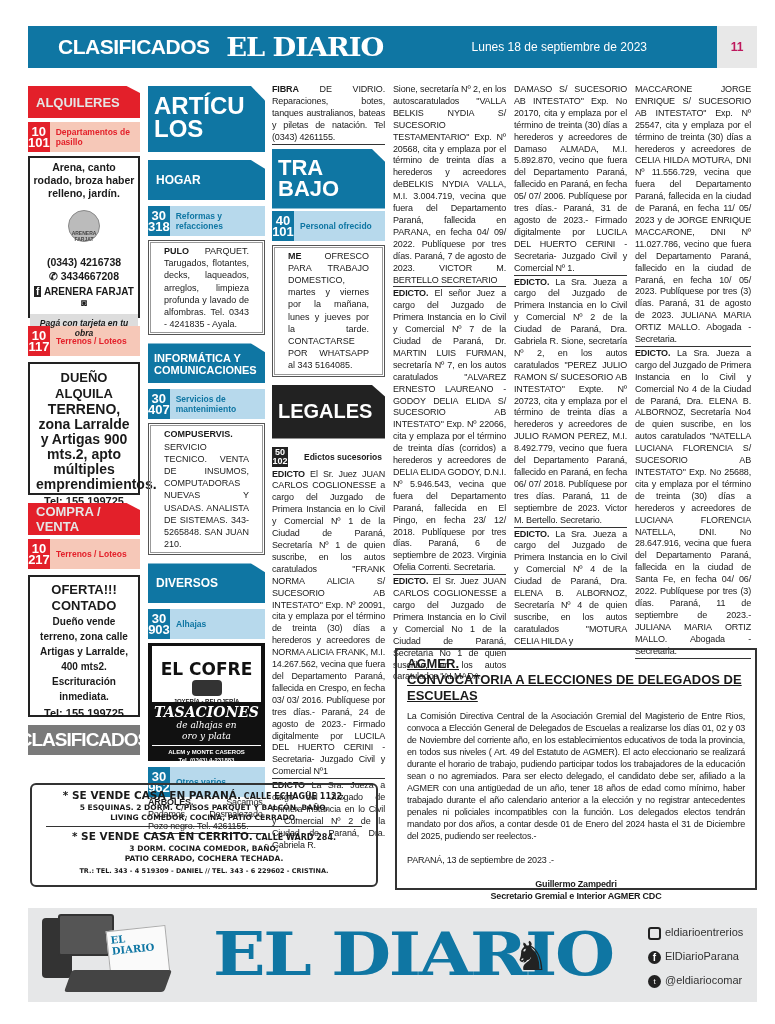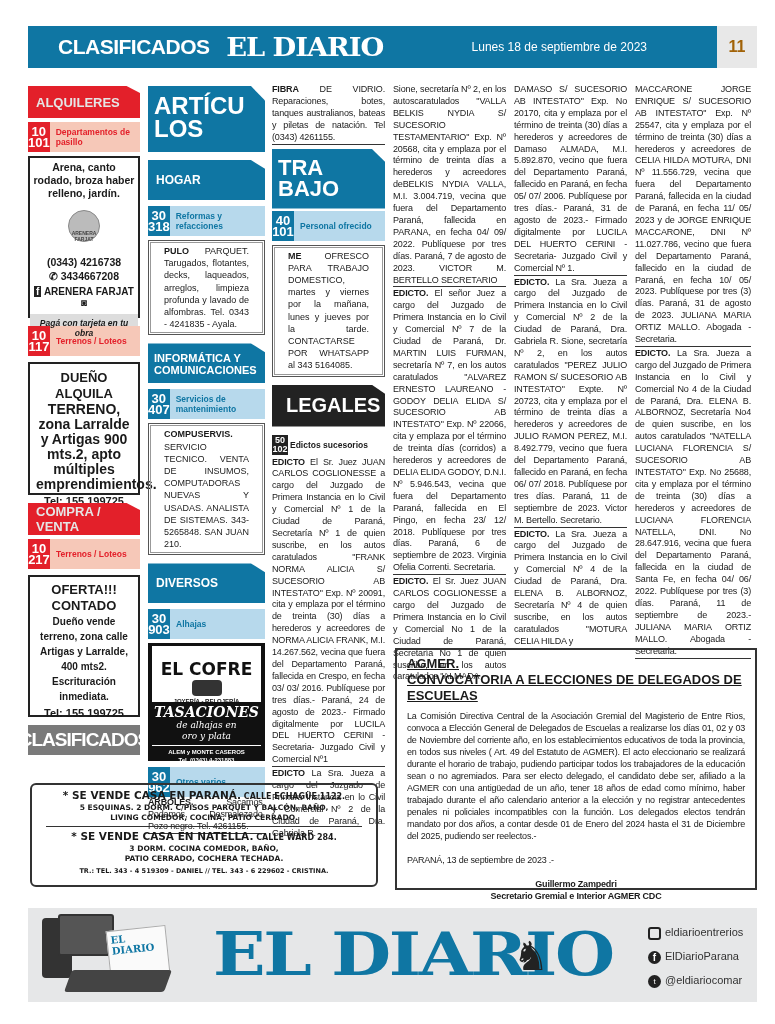--- a/index.html
+++ b/index.html
@@ -1,21 +1,21 @@
 <!DOCTYPE html>
 <html><head>
 <meta charset="utf-8">
 <style>
 *{box-sizing:border-box;margin:0;padding:0}
 body{width:775px;height:1024px;background:#fff;position:relative;font-family:"Liberation Sans",sans-serif;color:#1a1a1a;overflow:hidden}
 .header{position:absolute;left:28px;top:26px;width:729px;height:42px;background:#0f76a3;display:flex;align-items:center}
 .header .sec{color:#fff;font-weight:bold;font-size:21px;margin-left:30px;letter-spacing:-0.5px;font-family:"Liberation Sans",sans-serif}
 .header .logo{color:#fff;font-weight:bold;font-size:26px;margin-left:20px;font-family:"DejaVu Serif",serif;letter-spacing:-1px;transform:scaleX(1.05)}
 .header .date{color:#fff;font-size:12px;margin-left:auto;margin-right:110px}
-.header .pg{position:absolute;right:0;top:0;width:40px;height:42px;background:#e8e8e8;color:#a16207;font-weight:bold;font-size:16px;display:flex;align-items:center;justify-content:center}
+.header .pg{position:absolute;right:0;top:0;width:40px;height:42px;background:#e8e8e8;color:#be185d;font-weight:bold;font-size:12px;display:flex;align-items:center;justify-content:center}
 .col{position:absolute;top:86px}
 .redcat{background:#e3202a;color:#e5e5e5;font-weight:bold;font-size:13px;padding:0 0 0 8px;height:32px;display:flex;align-items:center;clip-path:polygon(0 0,88% 0,100% 22%,100% 100%,0 100%)}
 .bluecat{background:#0f76a3;color:#fff;font-weight:bold;clip-path:polygon(0 0,88% 0,100% 22%,100% 100%,0 100%)}
 .blackcat{background:#222;color:#fff;font-weight:bold;clip-path:polygon(0 0,88% 0,100% 22%,100% 100%,0 100%)}
 .sub{display:flex;align-items:center;height:30px}
 .sub .num{font-weight:bold;font-size:13px;line-height:11px;color:#ffffff;width:22px;height:30px;display:flex;flex-direction:column;justify-content:center;align-items:center}
 .sub .lbl{font-size:8.5px;font-weight:bold;padding-left:6px;line-height:10px}
 .sub.red{background:#f6c8b8}.sub.red .num{background:#e3202a}.sub.red .lbl{color:#e3202a}
 .sub.blue{background:#b7d9ec}.sub.blue .num{background:#0f76a3}.sub.blue .lbl{color:#0f76a3}
 .adbox{border:2px solid #222;text-align:center;font-family:"Liberation Sans Narrow","Liberation Sans",sans-serif}
@@ -145,27 +145,27 @@
   <div class="txt sep"><b>FIBRA</b><span> DE VIDRIO. Reparaciones, botes, tanques australianos, bateas y piletas de natación. Tel (0343) 4261155.</span></div>
   <div class="bluecat" style="margin-top:4px;height:60px;font-size:22px;line-height:21px;padding:8px 0 0 6px">TRA BAJO</div>
   <div class="sub blue" style="margin-top:2px">
     <div class="num">
         <span>40</span>
         <span>101</span>
       </div>
     <div class="lbl">Personal ofrecido</div>
   </div>
   <div class="cls" style="margin-top:4px"><b>ME</b><span> OFRESCO PARA TRABAJO DOMESTICO, martes y viernes por la mañana, lunes y jueves por la tarde. CONTACTARSE POR WHATSAPP al 343 5164085.</span></div>
-  <div class="blackcat" style="margin-top:8px;height:42px;font-size:20px;display:flex;align-items:center;padding-left:14px">LEGALES</div>
+  <div class="blackcat" style="margin-top:8px;height:54px;font-size:20px;display:flex;align-items:center;padding-left:6px">LEGALES</div>
   <div style="display:flex;align-items:center;margin-top:8px">
     <div style="background:#222;color:#fff;font-weight:bold;font-size:9px;line-height:9px;width:16px;height:20px;display:flex;flex-direction:column;align-items:center;justify-content:center">
         <span>50</span>
         <span>102</span>
       </div>
-    <div style="font-size:8.5px;font-weight:bold;padding-left:2px">Edictos sucesorios</div>
+    <div style="font-size:8.5px;font-weight:bold;padding-left:16px">Edictos sucesorios</div>
   </div>
   <div class="txt sep" style="margin-top:2px"><b>EDICTO</b><span> El Sr. Juez JUAN CARLOS COGLIONESSE a cargo del Juzgado de Primera Instancia en lo Civil y Comercial Nº 1 de la Ciudad de Paraná, Secretaría Nº 1 de quien suscribe, en los autos caratulados "FRANK NORMA ALICIA S/ SUCESORIO AB INTESTATO" Exp. Nº 20091, cita y emplaza por el término de treinta (30) días a herederos y acreedores de NORMA ALICIA FRANK, M.I. 14.267.562, vecina que fuera del Departamento Paraná, fallecida en Crespo, en fecha 03/ 03/ 2016. Publíquese por tres días.- Paraná, 24 de agosto de 2023.- Firmado digitalmente por LUCILA DEL HUERTO CERINI -Secretaria- Juzgado Civil y Comercial Nº1</span></div>
   <div class="txt"><b>EDICTO</b><span> La Sra. Jueza a cargo del Juzgado de Primera Instancia en lo Civil y Comercial Nº 2 de la Ciudad de Paraná, Dra. Gabriela R.</span></div>
 </div>
 
 <div class="col" style="left:393px;width:113px;top:84px">
   <div class="txt sep">Sione, secretaría Nº 2, en los autoscaratulados "VALLA BELKIS NYDIA S/ SUCESORIO TESTAMENTARIO" Exp. Nº 20568, cita y emplaza por el término de treinta días a herederos y acreedores deBELKIS NYDIA VALLA, M.I. 3.004.719, vecina que fuera del Departamento Paraná, fallecida en PARANA, en fecha 04/ 09/ 2022. Publíquese por tres días. Paraná, 7 de agosto de 2023. VICTOR M. BERTELLO SECRETARIO</div>
   <div class="txt sep"><b>EDICTO.</b><span> El señor Juez a cargo del Juzgado de Primera Instancia en lo Civil y Comercial Nº 7 de la Ciudad de Paraná, Dr. MARTIN LUIS FURMAN, secretaría Nº 7, en los autos caratulados "ALVAREZ ERNESTO LAUREANO - GODOY DELIA ELIDA S/ SUCESORIO AB INTESTATO" Exp. Nº 22066, cita y emplaza por el término de treinta días (corridos) a herederos y acreedores de DELIA ELIDA GODOY, D.N.I. Nº 5.946.543, vecina que fuera del Departamento Paraná, fallecida en El Pingo, en fecha 23/ 12/ 2018. Publíquese por tres días. Paraná, 6 de septiembre de 2023. Virginia Ofelia Correnti. Secretaria.</span></div>
   <div class="txt"><b>EDICTO.</b><span> El Sr. Juez JUAN CARLOS COGLIONESSE a cargo del Juzgado de Primera Instancia en lo Civil y Comercial No 1 de la Ciudad de Paraná, Secretaría No 1 de quien suscribe, en los autos caratulados "ALMADA</span></div>
 </div>
@@ -188,21 +188,21 @@
   <p style="margin-top:12px">PARANÁ, 13 de septiembre de 2023 .-</p>
   <p style="text-align:center;font-weight:bold;margin-top:12px">Guillermo Zampedri</p>
   <p style="text-align:center;font-weight:bold">Secretario Gremial e Interior AGMER CDC</p>
 </div>
 
 <div class="casas">
   <div style="font-size:10.5px;line-height:13px;margin-top:4px"><span>* SE VENDE CASA EN PARANÁ.</span><span style="font-size:8px"> CALLE ECHAGÜE 1122.</span></div>
   <div style="font-size:7.5px;line-height:10px">5 ESQUINAS. 2 DORM. C/PISOS PARQUET Y BALCÓN, BAÑO,</div>
   <div style="font-size:7.5px;line-height:10px">LIVING COMEDOR, COCINA, PATIO CERRADO.</div>
   <div style="border-top:1px solid #333;margin:3px 14px"></div>
-  <div style="font-size:10.5px;line-height:13px"><span>* SE VENDE CASA EN NATELLA.</span><span style="font-size:8px"> CALLE WARD 284.</span></div>
+  <div style="font-size:10.5px;line-height:13px"><span>* SE VENDE CASA EN CERRITO.</span><span style="font-size:8px"> CALLE WARD 284.</span></div>
   <div style="font-size:7.5px;line-height:10px">3 DORM. COCINA COMEDOR, BAÑO,</div>
   <div style="font-size:7.5px;line-height:10px">PATIO CERRADO, COCHERA TECHADA.</div>
   <div style="font-size:6.5px;line-height:10px;margin-top:2px">TR.: TEL. 343 - 4 519309 - DANIEL // TEL. 343 - 6 229602 - CRISTINA.</div>
 </div>
 
 <div class="footer">
   <div style="position:absolute;left:14px;top:10px;width:30px;height:60px;background:#333;border-radius:4px"></div>
   <div style="position:absolute;left:30px;top:6px;width:56px;height:42px;background:#555;border:2px solid #333;border-radius:3px"></div>
   <div style="position:absolute;left:80px;top:20px;width:60px;height:48px;background:#fafafa;border:1px solid #aaa;transform:rotate(-6deg);font-family:'DejaVu Serif',serif;font-weight:bold;color:#0f76a3;font-size:10px;padding:3px">EL DIARIO</div>
   <div style="position:absolute;left:40px;top:62px;width:100px;height:22px;background:#444;border-radius:3px;transform:skewX(-20deg)"></div>

